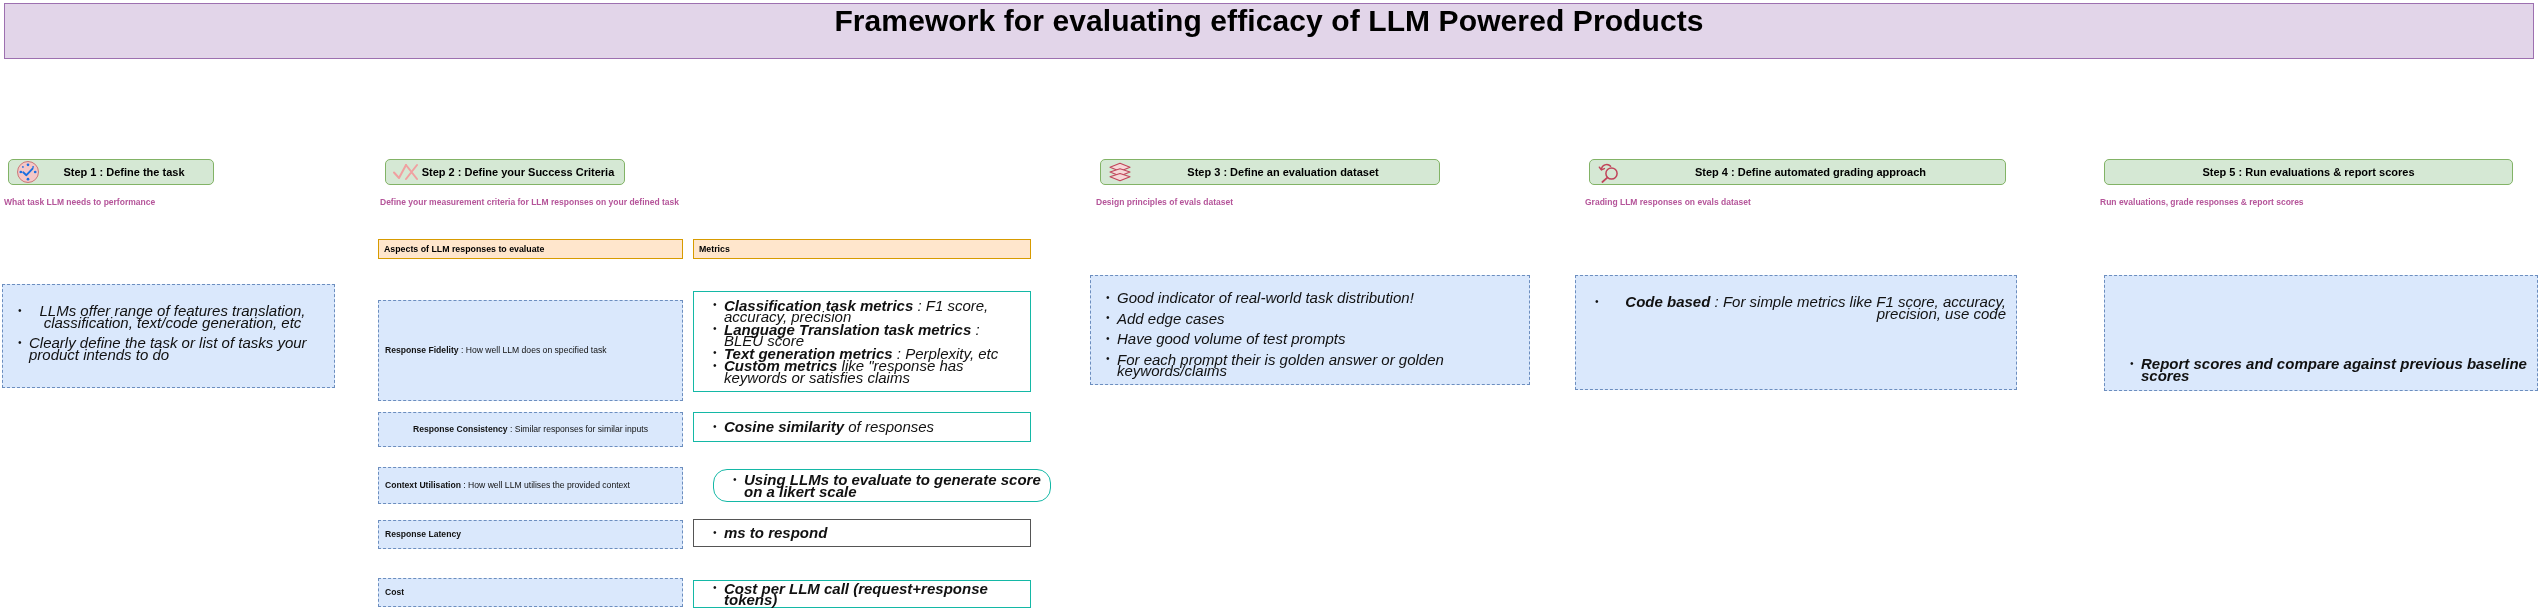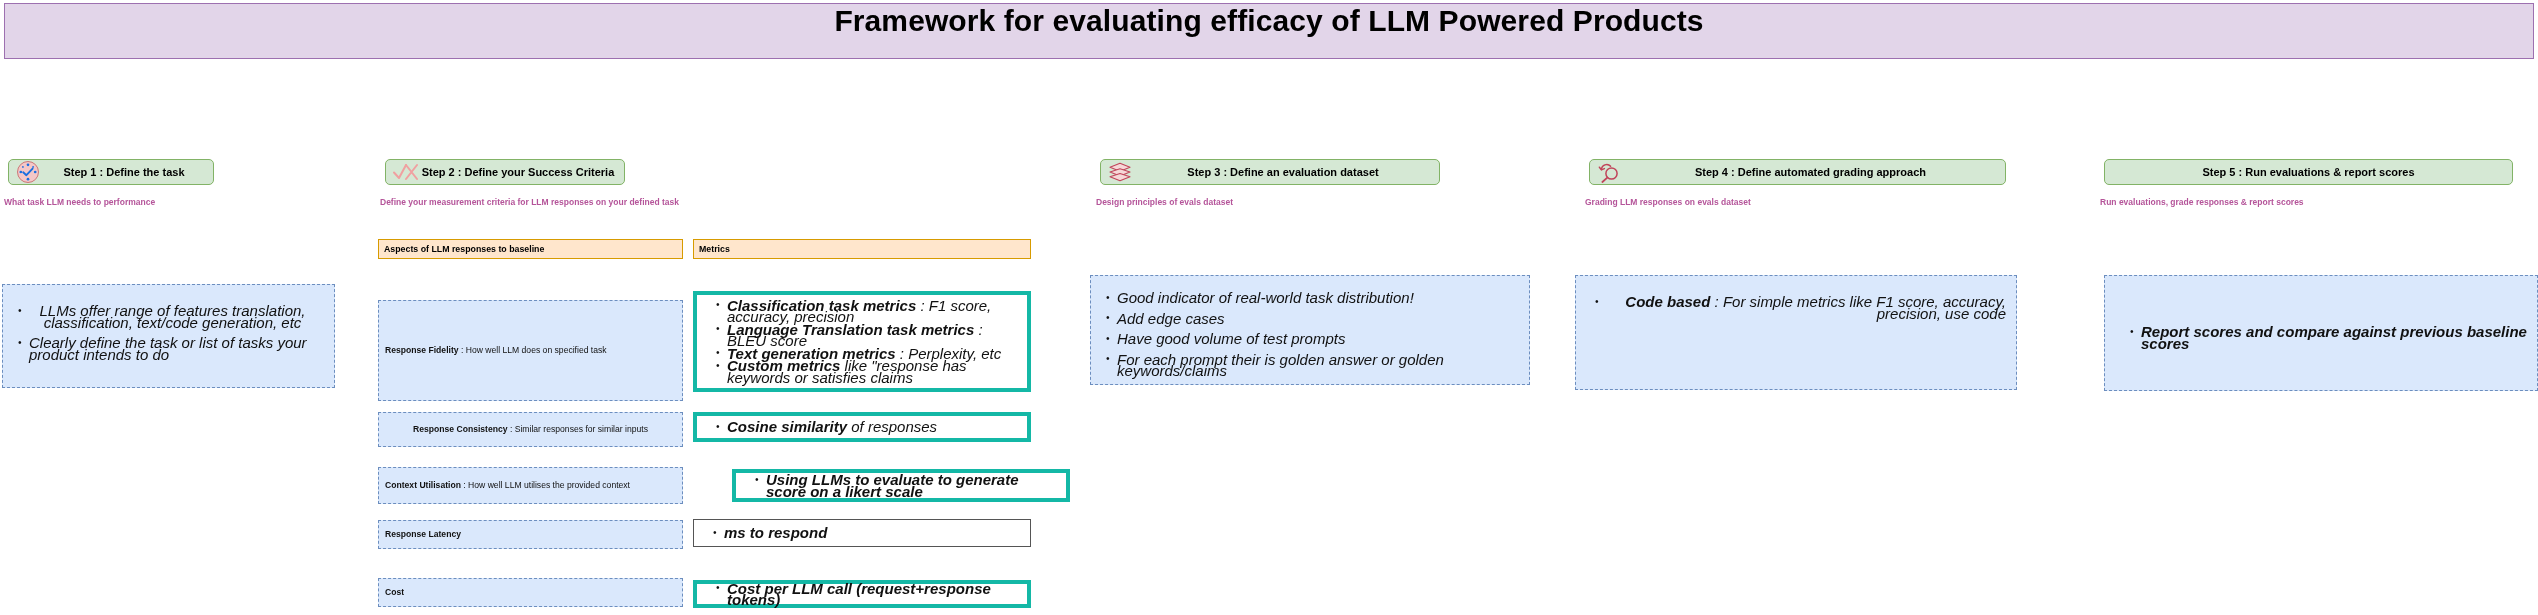--- a/index.html
+++ b/index.html
@@ -116,21 +116,21 @@
     display: flex;
     align-items: center;
     padding: 0 6px;
     font-size: 8.6px;
     line-height: 11.5px;
     color: #111;
   }
   .metric-cell {
     position: absolute;
     background: #ffffff;
-    border: 4px solid #14b8a6;
+    border: 1px solid #14b8a6;
     display: flex;
     align-items: center;
   }
   .metric-cell.thick { border: 1.4px solid #555; }
   .metric-cell .bullets { width: 100%; padding-left: 30px; padding-right: 8px; }
 </style>
 </head>
 <body>
 
 <div class="title-banner">
@@ -165,21 +165,21 @@
     <svg width="26" height="22" viewBox="0 0 26 22">
       <path d="M2 11.5 L7 17 L14 4" fill="none" stroke="#f0a0a0" stroke-width="2" stroke-linecap="round" stroke-linejoin="round"></path>
       <path d="M14 4 L25 18 M25 4 L14 18" fill="none" stroke="#f0a0a0" stroke-width="2" stroke-linecap="round"></path>
     </svg>
   </span>
   <span class="step-title">Step 2 : Define your Success Criteria</span>
 </div>
 <div class="subtitle" style="left:380px; top:197px;">Define your measurement criteria for LLM responses on your defined task</div>
 
 <div class="hdr-orange" style="left:378px; top:239px; width:305px;">
-  <span>Aspects of LLM responses to baseline</span>
+  <span>Aspects of LLM responses to evaluate</span>
 </div>
 <div class="hdr-orange" style="left:693px; top:239px; width:338px;">
   <span>Metrics</span>
 </div>
 
 <div class="aspect-cell" style="left:378px; top:300px; width:305px; height:101px;">
   <span>
     <b>Response Fidelity</b><span> : How well LLM does on specified task</span>
   </span>
 </div>
@@ -201,21 +201,21 @@
   <ul class="bullets tight">
     <li><b>Cosine similarity</b><span> of responses</span></li>
   </ul>
 </div>
 
 <div class="aspect-cell" style="left:378px; top:467px; width:305px; height:37px;">
   <span>
     <b>Context Utilisation</b><span> : How well LLM utilises the provided context</span>
   </span>
 </div>
-<div class="metric-cell" style="left:732px; top:469px; width:338px; height:33px;">
+<div class="metric-cell" style="left:713px; top:469px; width:338px; height:33px;border-radius:14px;">
   <ul class="bullets tight">
     <li><b>Using LLMs to evaluate to generate score on a likert scale</b><span></span></li>
   </ul>
 </div>
 
 <div class="aspect-cell" style="left:378px; top:520px; width:305px; height:29px;">
   <span>
     <b>Response Latency</b><span></span>
   </span>
 </div>
@@ -272,16 +272,16 @@
   <ul class="bullets" style="padding-top:20px; padding-left:30px;text-align:right;">
     <li><b>Code based</b><span> : For simple metrics like F1 score, accuracy, precision, use code</span></li>
   </ul>
 </div>
 
 <div class="step-header" style="left:2104px; top:159px; width:409px;">
   <span class="step-title">Step 5 : Run evaluations &amp; report scores</span>
 </div>
 <div class="subtitle" style="left:2100px; top:197px;">Run evaluations, grade responses &amp; report scores</div>
 <div class="blue-box" style="left:2104px; top:275px; width:434px; height:116px;">
-  <ul class="bullets" style="padding-top:50px; padding-left:36px;">
+  <ul class="bullets" style="padding-top:50px; padding-left:36px;margin-top:32px;">
     <li><b>Report scores and compare against previous baseline scores</b><span></span></li>
   </ul>
 </div>
 
 </body></html>

